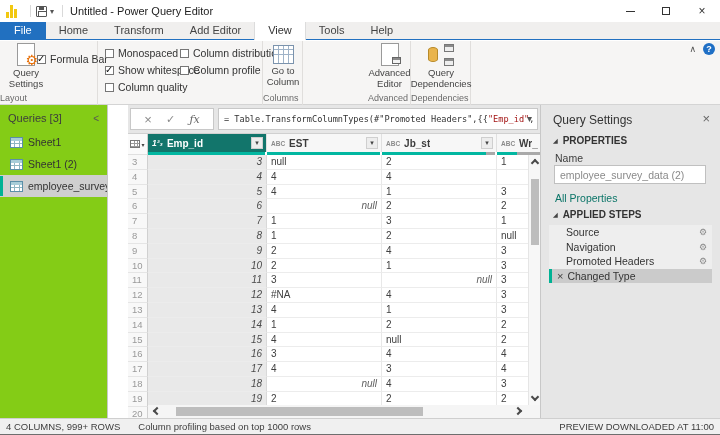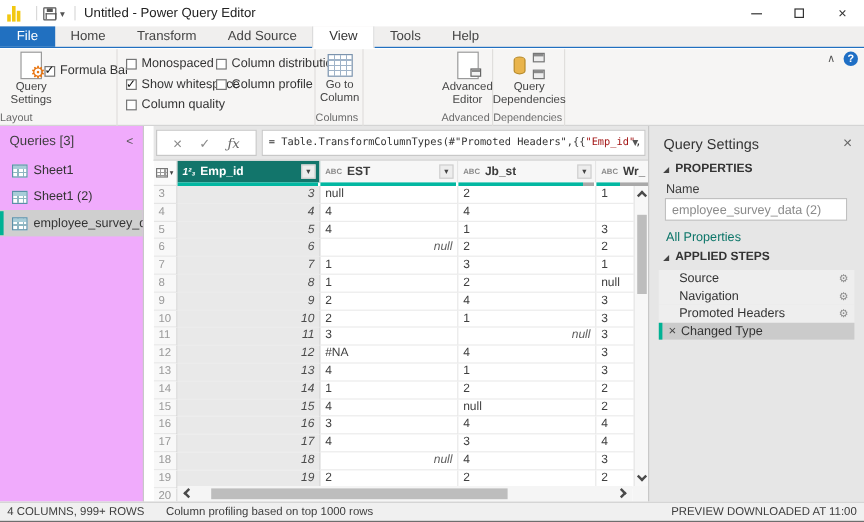--- a/index.html
+++ b/index.html
@@ -61,21 +61,21 @@
   .fbtns { position:absolute; left:2px; top:3px; width:84px; height:22px; background:#fff; border:1px solid #c8c8c8; display:flex; align-items:center; justify-content:space-around; padding:0 6px; }
   .fx-cancel { color:#8a8a8a; font-size:13px; }
   .fx-ok { color:#8a8a8a; font-size:11px; }
   .fx-fx { color:#666; font-size:11px; font-style:italic; font-family:"DejaVu Serif", serif; }
   .finput { position:absolute; left:90px; top:3px; right:2px; height:22px; background:#fff; border:1px solid #c8c8c8; display:flex; align-items:center; padding:0 18px 0 5px; overflow:hidden; }
   .fcode { font-family:"DejaVu Sans Mono", monospace; font-size:8.6px; color:#333; white-space:pre; }
   .fcode .fstr { color:#a31515; }
   .fchev { position:absolute; right:5px; top:4px; font-size:10px; color:#555; }
 
   
-  .qpane { position:absolute; left:0; top:105px; width:120px; bottom:17px; background:#f0abfc; border-right:1px solid #c8c8c8; }
+  .qpane { position:absolute; left:0; top:105px; width:108px; bottom:17px; background:#84cc16; border-right:1px solid #c8c8c8; }
   .qhead { display:flex; align-items:center; height:26px; padding:0 8px; }
   .qtitle { font-size:11px; color:#3d3d3d; }
   .qcollapse { margin-left:auto; font-size:10px; color:#555; }
   .qitem { display:flex; align-items:center; height:22px; padding-left:10px; gap:5px; position:relative; }
   .qitem.sel { background:#cfcfcf; }
   .qitem.sel::before { content:""; position:absolute; left:0; top:1px; bottom:1px; width:3px; background:#00b294; }
   .tbl-icon { width:13px; height:11px; border:1px solid #5b8fa8; flex:none; background:
       linear-gradient(#a8cdd8 0 3px, transparent 3px),
       repeating-linear-gradient(to right, transparent 0 3.5px, #8fb6c2 3.5px 4.5px),
       repeating-linear-gradient(to bottom, transparent 0 5px, #8fb6c2 5px 6px), #fff; }
@@ -167,21 +167,21 @@
       <span class="wbtn close">
           <span>×</span>
         </span>
     </span>
   </div>
 
   <div class="tabstrip">
       <div class="tab file">File</div>
       <div class="tab">Home</div>
       <div class="tab">Transform</div>
-      <div class="tab">Add Source</div>
+      <div class="tab">Add Editor</div>
       <div class="tab active">View</div>
       <div class="tab">Tools</div>
       <div class="tab">Help</div>
     </div>
 
   <div class="ribbon">
 
     <div class="rgroup" style="left:0;width:98px;">
       <div class="rbtn" style="left:3px;width:46px;">
         <span class="page-ico">

